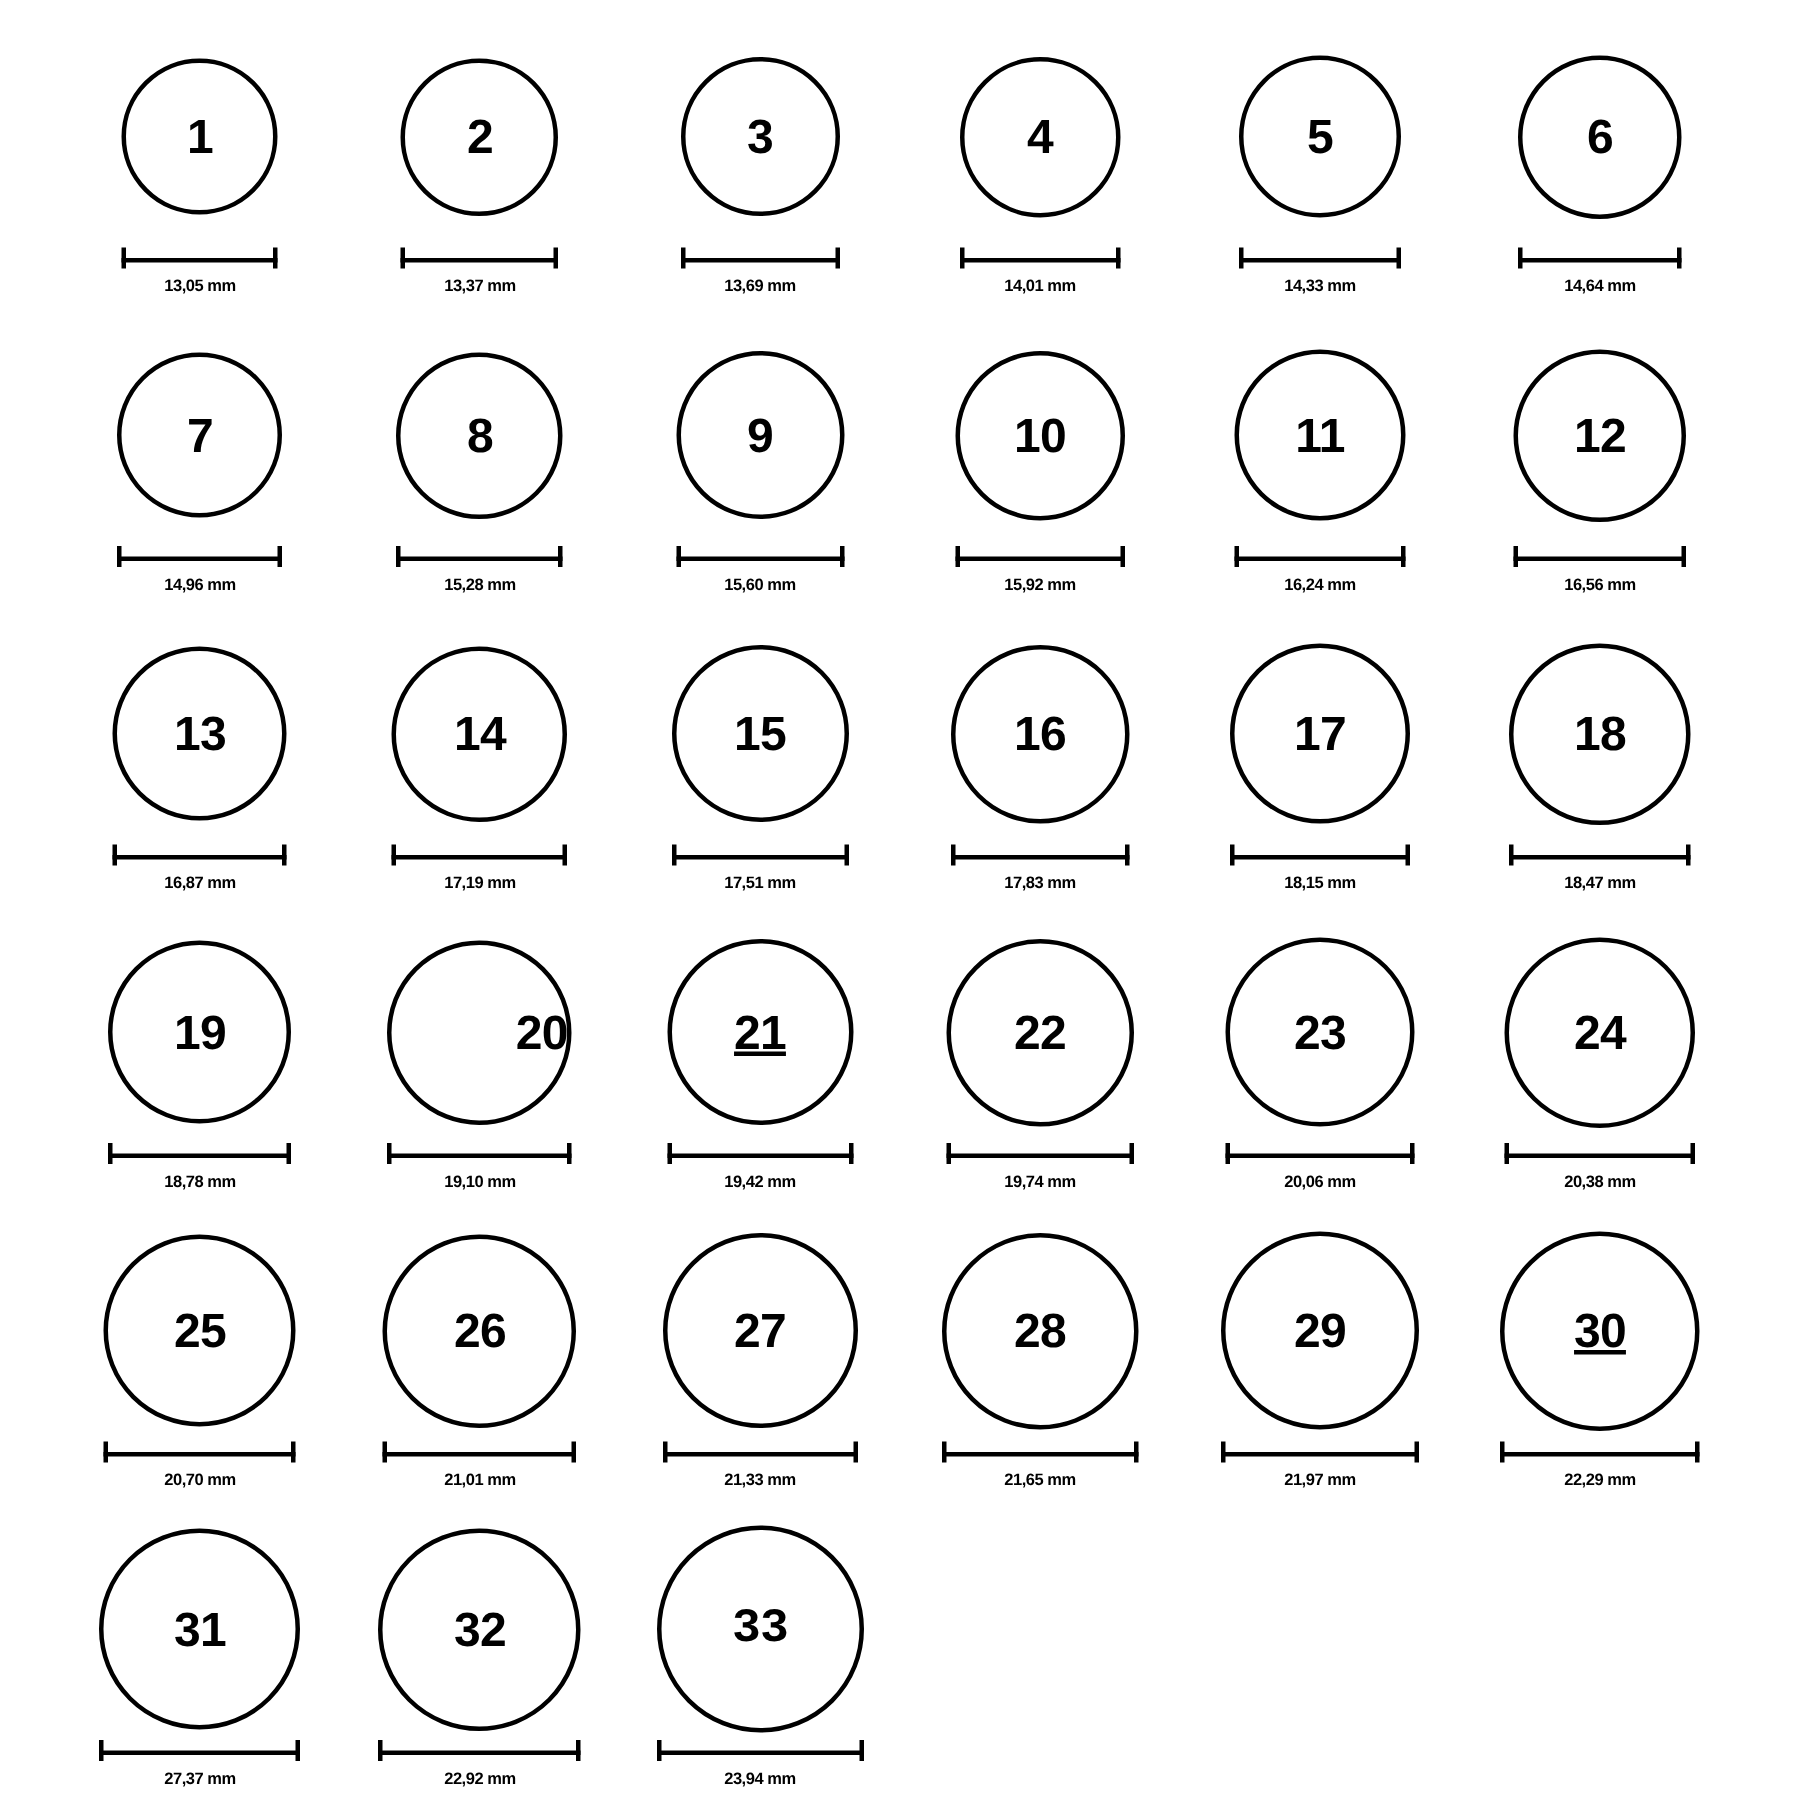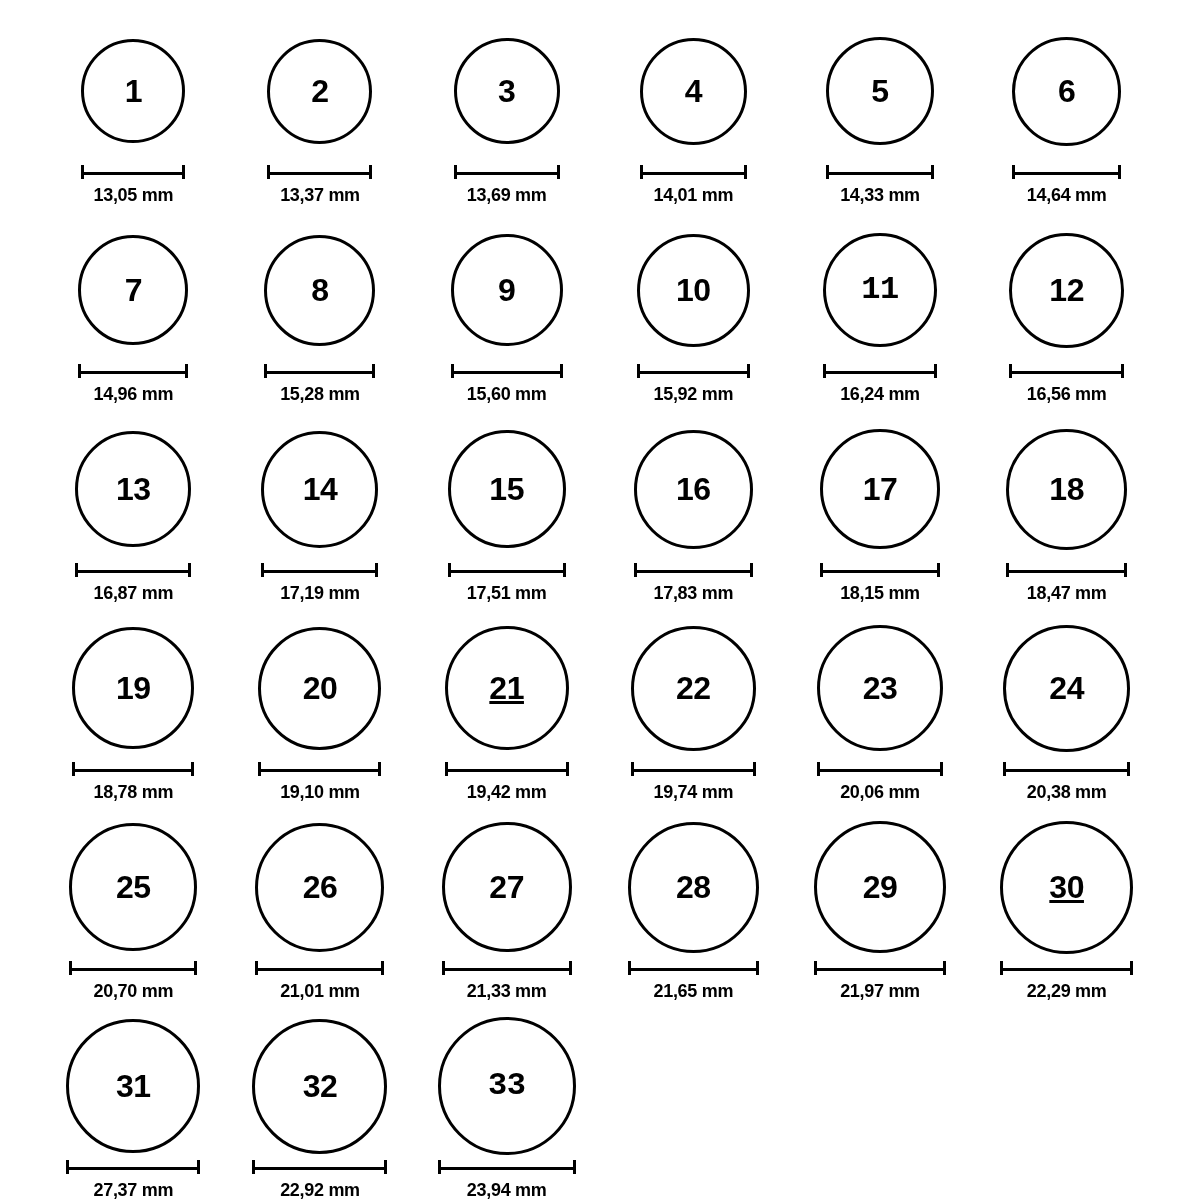--- a/index.html
+++ b/index.html
@@ -79,21 +79,21 @@
     position: absolute;
     top: 0;
     width: 3px;
     height: 14px;
     background: #000000;
   }
   .bar .cap.left { left: 0; }
   .bar .cap.right { right: 0; }
   .mm-label {
     margin-top: 5px;
-    font-size: 18px;
+    font-size: 11px;
     font-weight: bold;
     letter-spacing: -0.3px;
     color: #000000;
     white-space: nowrap;
   }
 </style>
 </head>
 <body>
 
 <div id="sizer-chart">
@@ -243,21 +243,21 @@
           <div class="bar" style="width: 113px;">
             <div class="line"></div>
             <div class="cap left"></div>
             <div class="cap right"></div>
           </div>
         </div>
         <div class="mm-label">15,92 mm</div>
       </div>
       <div class="cell">
         <div class="ring-wrap">
-          <div class="ring" style="width: 114px; height: 114px; font-family: Liberation Mono, monospace;">
+          <div class="ring" style="width: 114px; height: 114px;">
             <div class="ring-number">11</div>
           </div>
         </div>
         <div class="measure">
           <div class="bar" style="width: 114px;">
             <div class="line"></div>
             <div class="cap left"></div>
             <div class="cap right"></div>
           </div>
         </div>
@@ -378,21 +378,21 @@
           <div class="bar" style="width: 122px;">
             <div class="line"></div>
             <div class="cap left"></div>
             <div class="cap right"></div>
           </div>
         </div>
         <div class="mm-label">18,78 mm</div>
       </div>
       <div class="cell">
         <div class="ring-wrap">
-          <div class="ring" style="width: 123px; height: 123px;">
+          <div class="ring" style="width: 123px; height: 123px; justify-content: flex-end;">
             <div class="ring-number">20</div>
           </div>
         </div>
         <div class="measure">
           <div class="bar" style="width: 123px;">
             <div class="line"></div>
             <div class="cap left"></div>
             <div class="cap right"></div>
           </div>
         </div>

